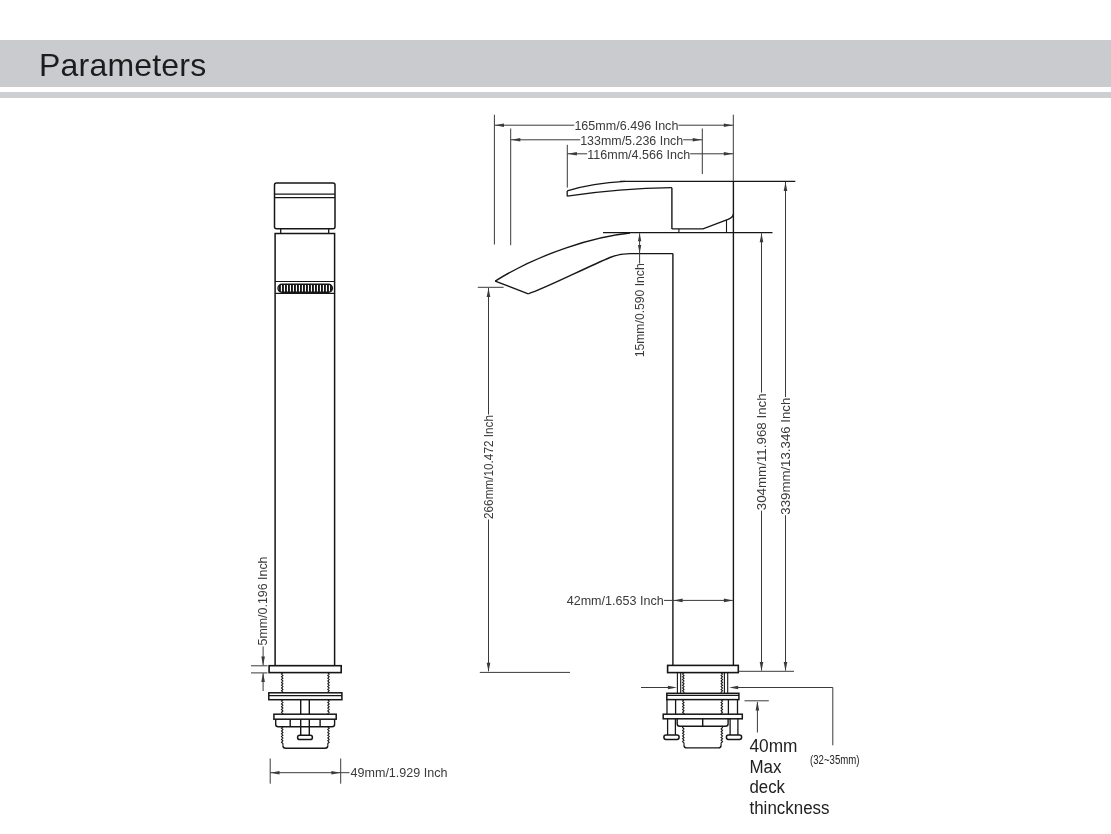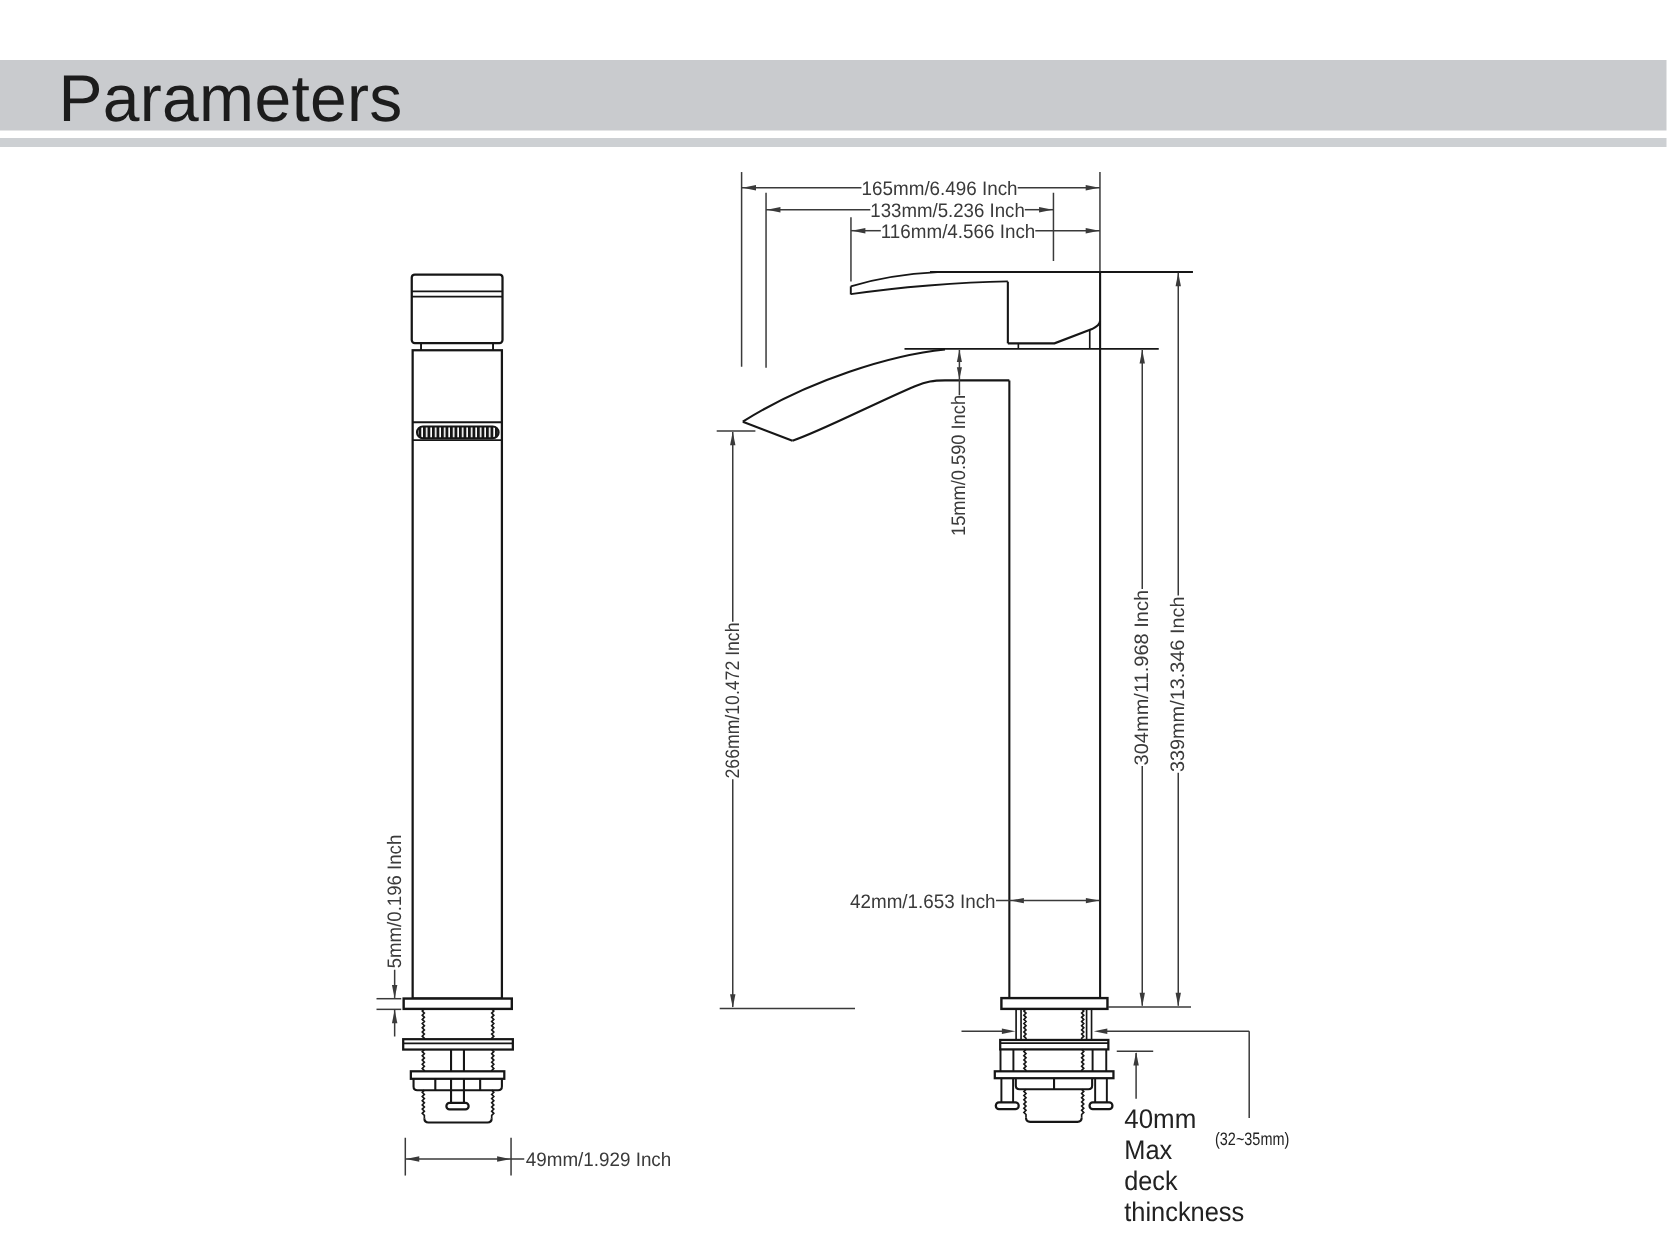--- a/index.html
+++ b/index.html
@@ -1,19 +1,19 @@
 <!DOCTYPE html>
 <html><head>
 <meta charset="utf-8">
 <style>
   html,body{margin:0;padding:0;width:1111px;height:834px;background:#ffffff;
     font-family:"Liberation Sans",sans-serif;overflow:hidden;}
   .hdr{position:absolute;left:0;top:40px;width:1111px;height:47px;background:#c9cbce;}
   .hdr span{position:absolute;left:39px;top:50%;transform:translateY(-45%);
-    font-size:44px;color:#1c1c1c;letter-spacing:0.2px;}
+    font-size:32px;color:#1c1c1c;letter-spacing:0.2px;}
   .hdr2{position:absolute;left:0;top:92px;width:1111px;height:5.5px;background:#cdd0d3;}
   svg{position:absolute;left:0;top:0;}
 </style>
 </head>
 <body>
 
 <div class="hdr">
     <span>Parameters</span>
   </div>
 

